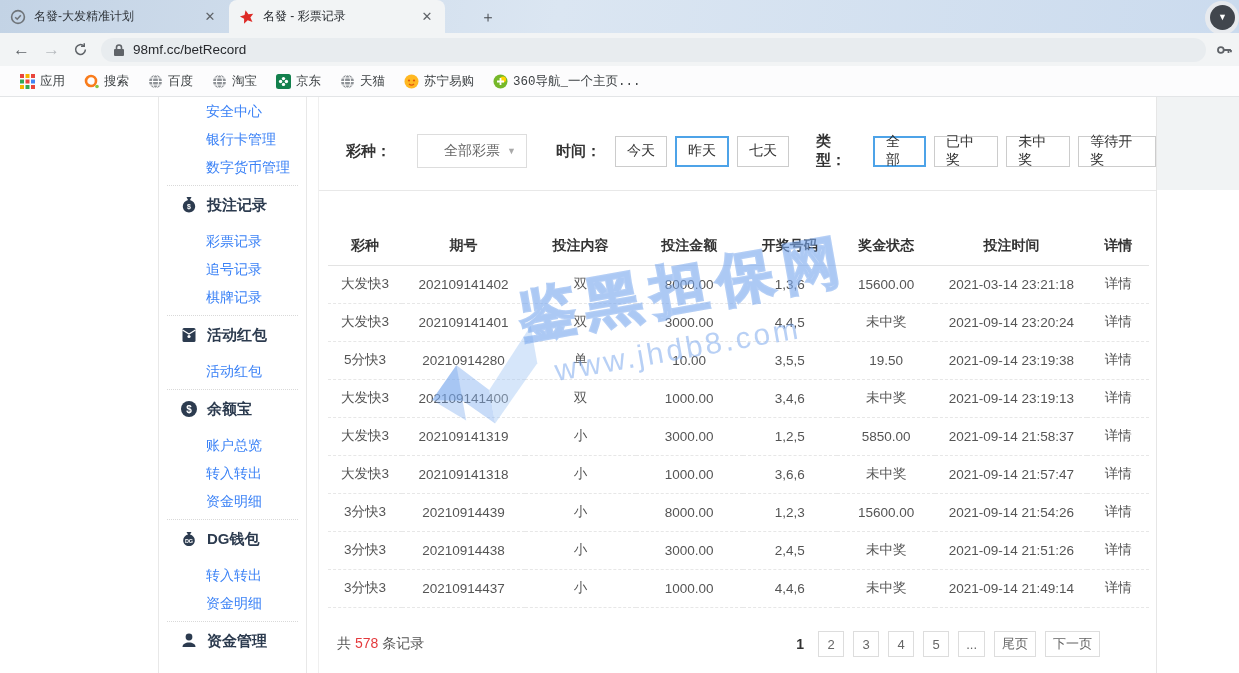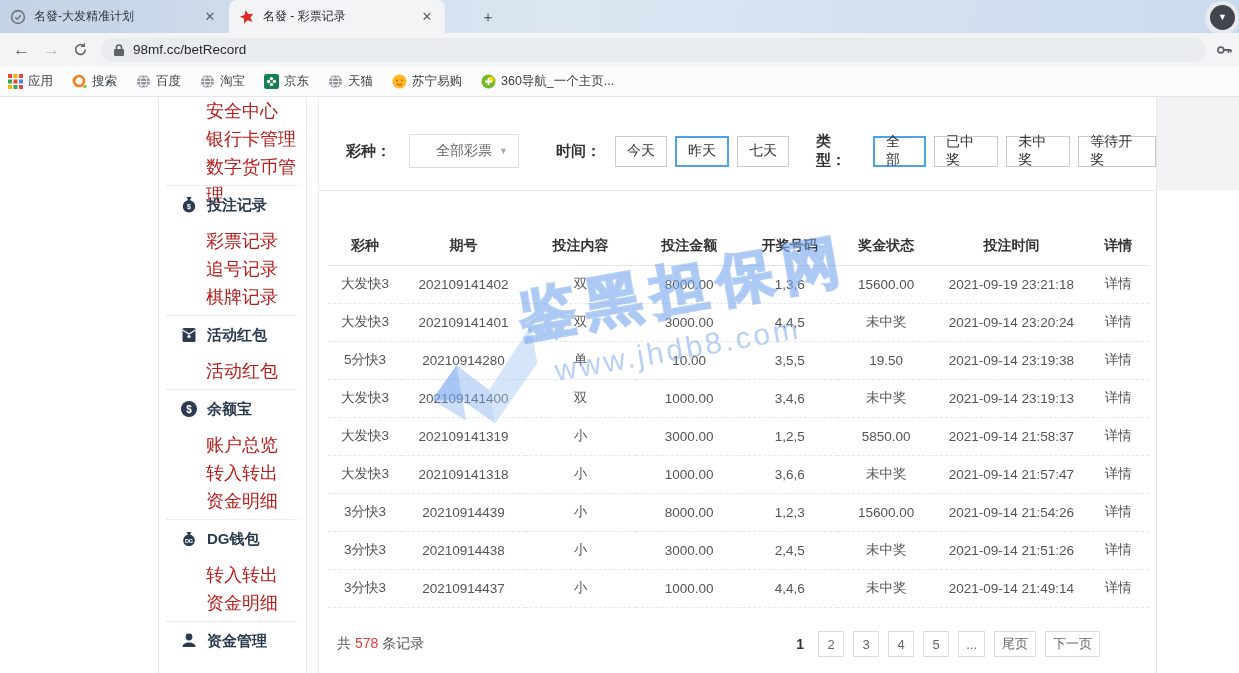--- a/index.html
+++ b/index.html
@@ -26,31 +26,31 @@
   .toolbar { left:0; top:33px; width:1239px; height:33px; background:#f2f4f5; display:flex; align-items:center; }
   .nav-ic { font-size:17px; margin-left:13px; color:#5f6368; }
   .nav-ic.disabled { color:#b7bbbf; }
   .reload-ic { margin-left:13px; width:15px; height:15px; }
   .omnibox { margin-left:13px; width:1105px; height:24px; background:#e8ecef; border-radius:13px;
     display:flex; align-items:center; padding:0 12px; }
   .url-text { font-size:13.5px; color:#27292d; margin-left:8px; }
   .key-ic { margin-left:9px; width:18px; height:18px; }
 
   .bookmarks { left:0; top:66px; width:1239px; height:31px; background:#fcfcfd;
-    border-bottom:1px solid #e3e5e7; display:flex; align-items:center; padding-left:8px; }
+    border-bottom:1px solid #e3e5e7; display:flex; align-items:center; padding-left:20px;font-family:Liberation Mono, monospace; }
   .bm { display:flex; align-items:center; margin-right:19px; }
   .bm-ic { width:15px; height:15px; margin-right:5px; }
   .bm-label { font-size:12.5px; color:#3c4043; white-space:nowrap; }
 
   
   .right-gutter { left:1157px; top:97px; width:82px; height:93px; background:#f1f3f4; }
 
   .sidebar { left:158px; top:97px; width:149px; height:576px; background:#fff;
     border-left:1px solid #e8e8e8; border-right:1px solid #e8e8e8; overflow:hidden; }
-  .side-sub { height:28px; line-height:28px; padding-left:47px; font-size:18px; color:#b91c1c; }
+  .side-sub { height:28px; line-height:28px; padding-left:47px; font-size:14px; color:#3b82f6; }
   .side-div { border-top:1px dotted #d9d9d9; margin:4px 8px 4px 8px; height:0; }
   .side-head { height:30px; line-height:30px; display:flex; align-items:center; padding-left:21px;
     font-size:15px; font-weight:bold; color:#2c3b4f; }
   .side-head .hd-ic { width:18px; height:18px; margin-right:9px; }
   .mt7 { margin-top:7px; }
 
   .main { left:318px; top:97px; width:839px; height:576px; background:#fff;
     border-left:1px solid #efefef; border-right:1px solid #e6e6e6; }
   .f-label { font-size:15px; font-weight:bold; color:#333; }
   .f-group { position:absolute; top:37px; height:34px; display:flex; align-items:center; gap:8px; }
@@ -272,21 +272,21 @@
         <path d="M2.5 15c0-3 3-4.6 6.5-4.6s6.5 1.6 6.5 4.6z" fill="#2c3b4f"></path>
       </svg>
       <span>资金管理</span>
     </div>
   </div>
 
   <div class="abs main">
 
     <div class="f-group" style="left:27px;">
       <span class="f-label">彩种：</span>
-      <div class="dropdown" style="margin-left:10px;">
+      <div class="dropdown" style="margin-left:18px;">
         <span>全部彩票</span>
         <span class="dd-caret">▼</span>
       </div>
     </div>
 
     <div class="f-group" style="left:237px;">
       <span class="f-label" style="margin-right:6px;">时间：</span>
       <div class="fbtn">今天</div>
       <div class="fbtn sel">昨天</div>
       <div class="fbtn">七天</div>
@@ -326,21 +326,21 @@
         </tr>
       </thead>
       <tbody>
         <tr>
           <td class="c-lottery">大发快3</td>
           <td>202109141402</td>
           <td>双</td>
           <td>8000.00</td>
           <td>1,3,6</td>
           <td class="st-win">15600.00</td>
-          <td>2021-09-19 23:21:18</td>
+          <td>2021-03-14 23:21:18</td>
           <td class="c-detail">详情</td>
         </tr>
         <tr>
           <td class="c-lottery">大发快3</td>
           <td>202109141401</td>
           <td>双</td>
           <td>3000.00</td>
           <td>4,4,5</td>
           <td class="st-lose">未中奖</td>
           <td>2021-09-14 23:20:24</td>

